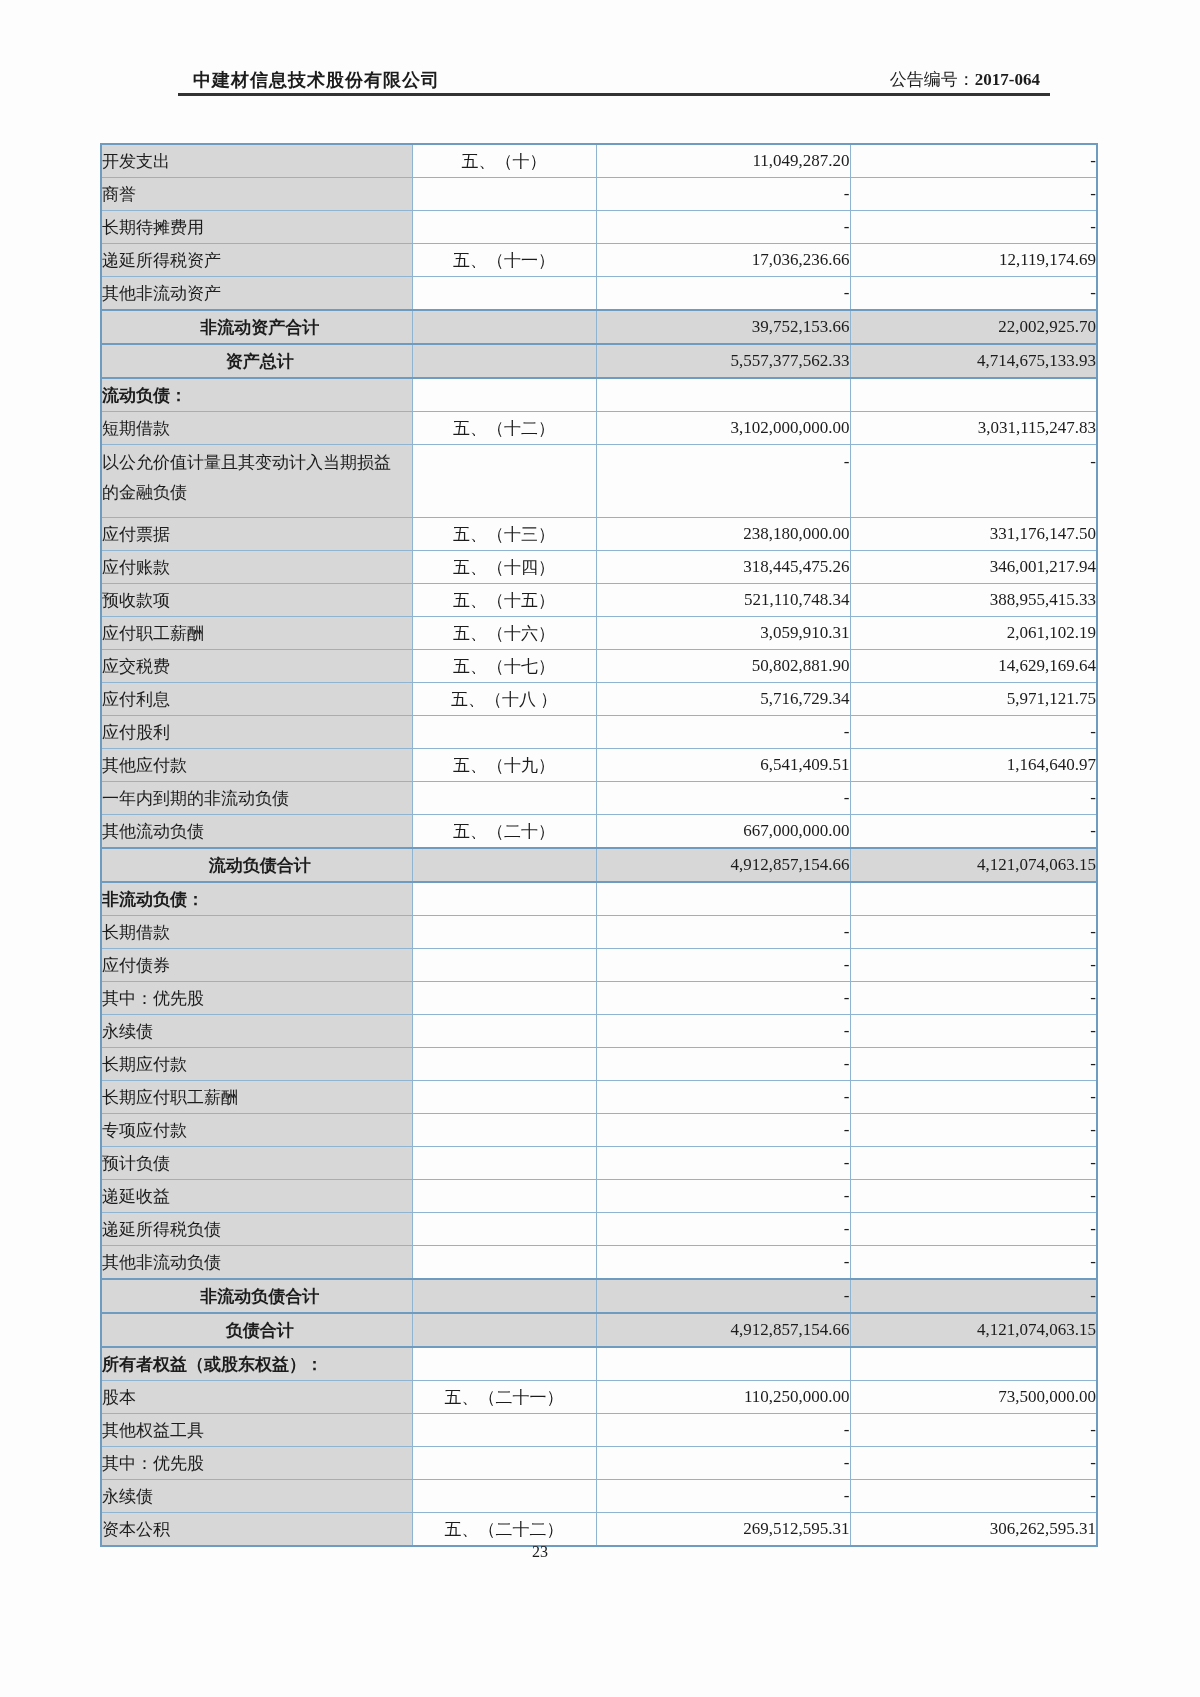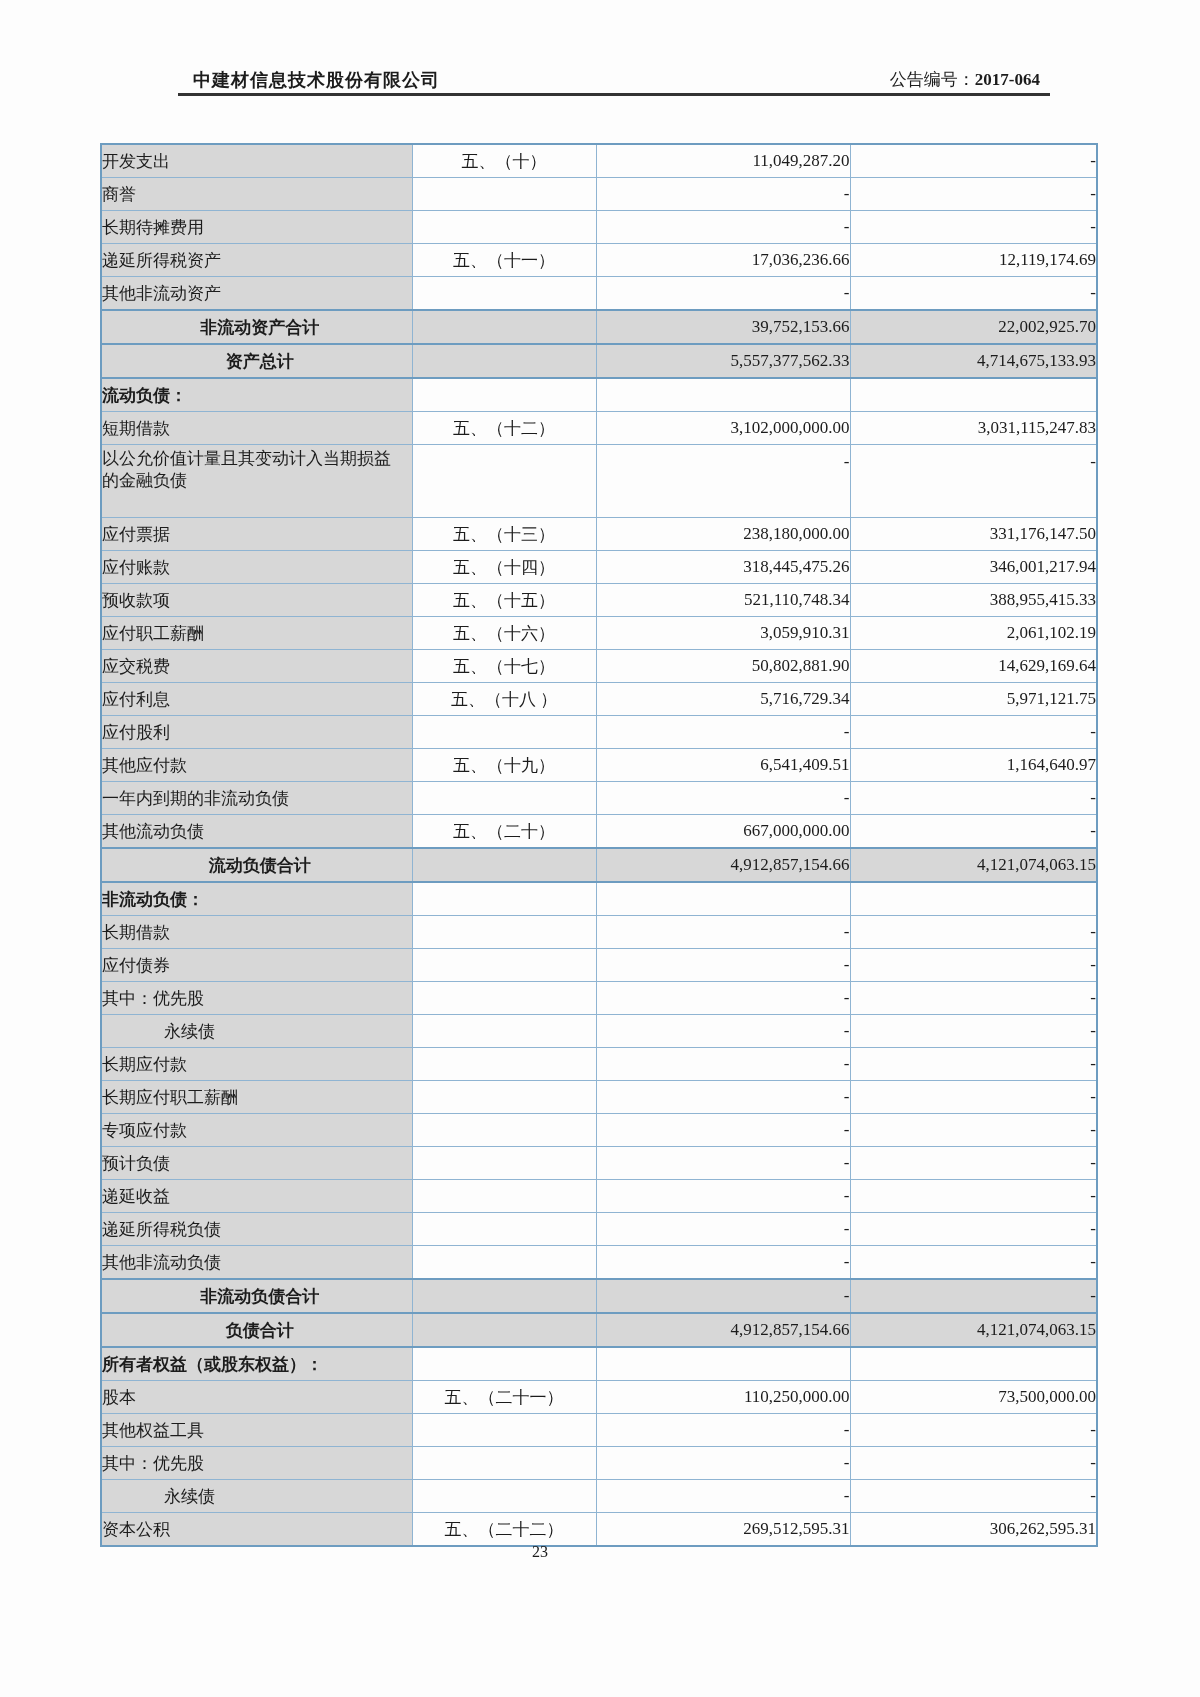--- a/index.html
+++ b/index.html
@@ -52,23 +52,23 @@
   td.td-label{ background:var(--gray); padding-left:12px; text-align:left;margin-top:16px; }
   td.td-note{ text-align:center; }
   td.td-val{ text-align:right; padding-right:10px; }
   tr.row-total td{
     background:var(--gray);
     border-top:2px solid var(--grid-dark);
     border-bottom:2px solid var(--grid-dark);
   }
   tr.row-total td.td-label{ text-align:center; font-weight:bold; padding-left:6px; }
   tr.row-section td.td-label{ font-weight:bold; }
-  tr.row-indent td.td-label{ padding-left:62px; }
+  tr.row-indent td.td-label{ }
   tr.row-tall td{ height:65px; vertical-align:top; }
-  tr.row-tall td.td-label{ white-space:normal; line-height:22px; padding-top:3px; padding-right:8px; }
+  tr.row-tall td.td-label{ white-space:normal; line-height:30px; padding-top:3px; padding-right:8px; }
   tr.row-tall td.td-val{ padding-top:7px; }
   tr.row-tall td.td-note{ padding-top:7px; }
   
   .page-number{
     position:absolute; left:0; top:1543px; width:1080px;
     text-align:center; font-size:16px;
   }
 </style>
 </head>
 <body>

